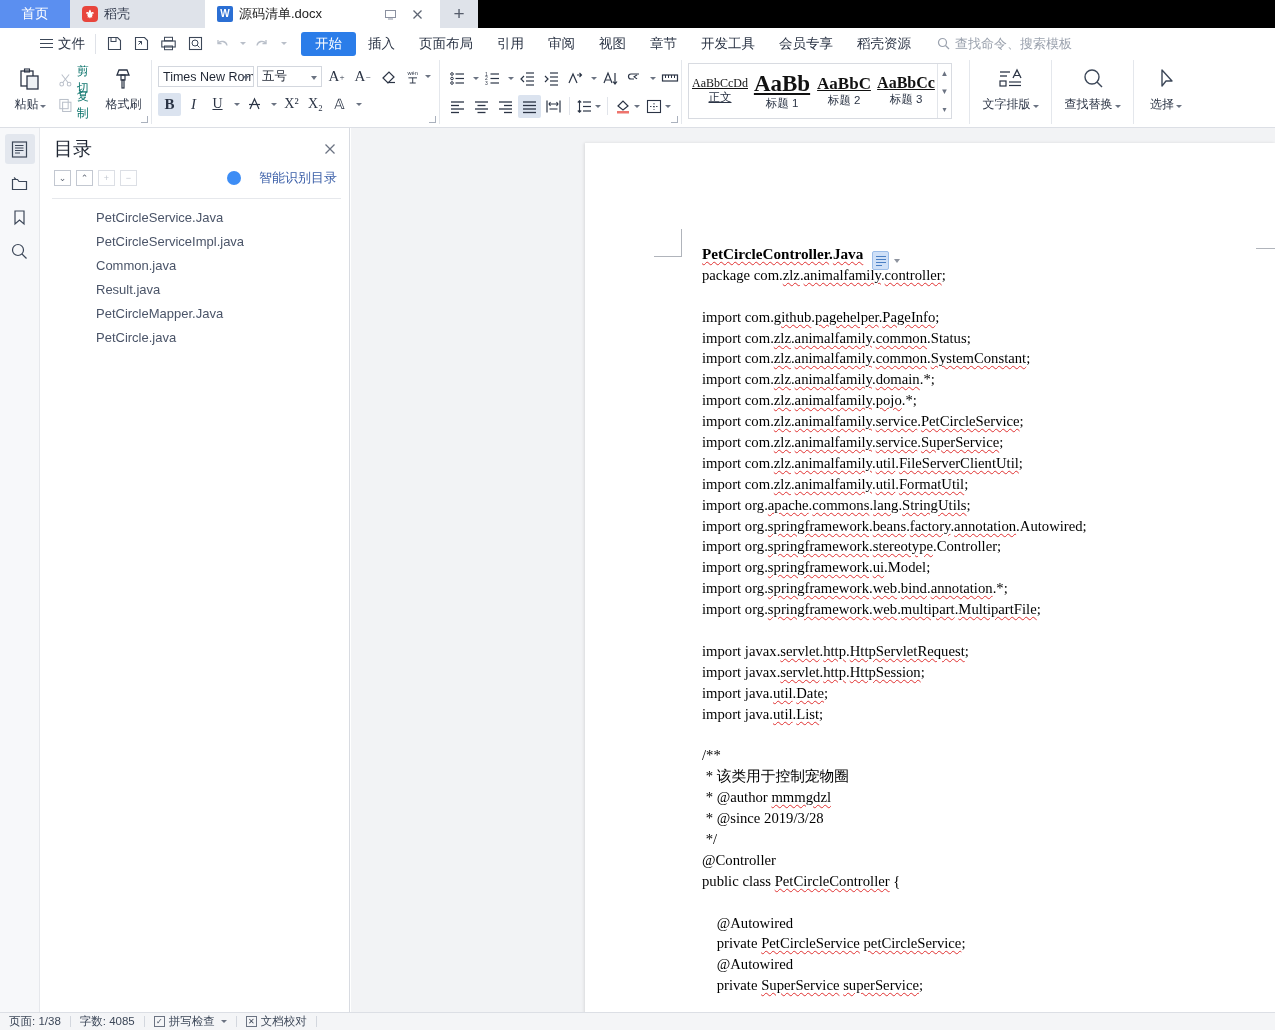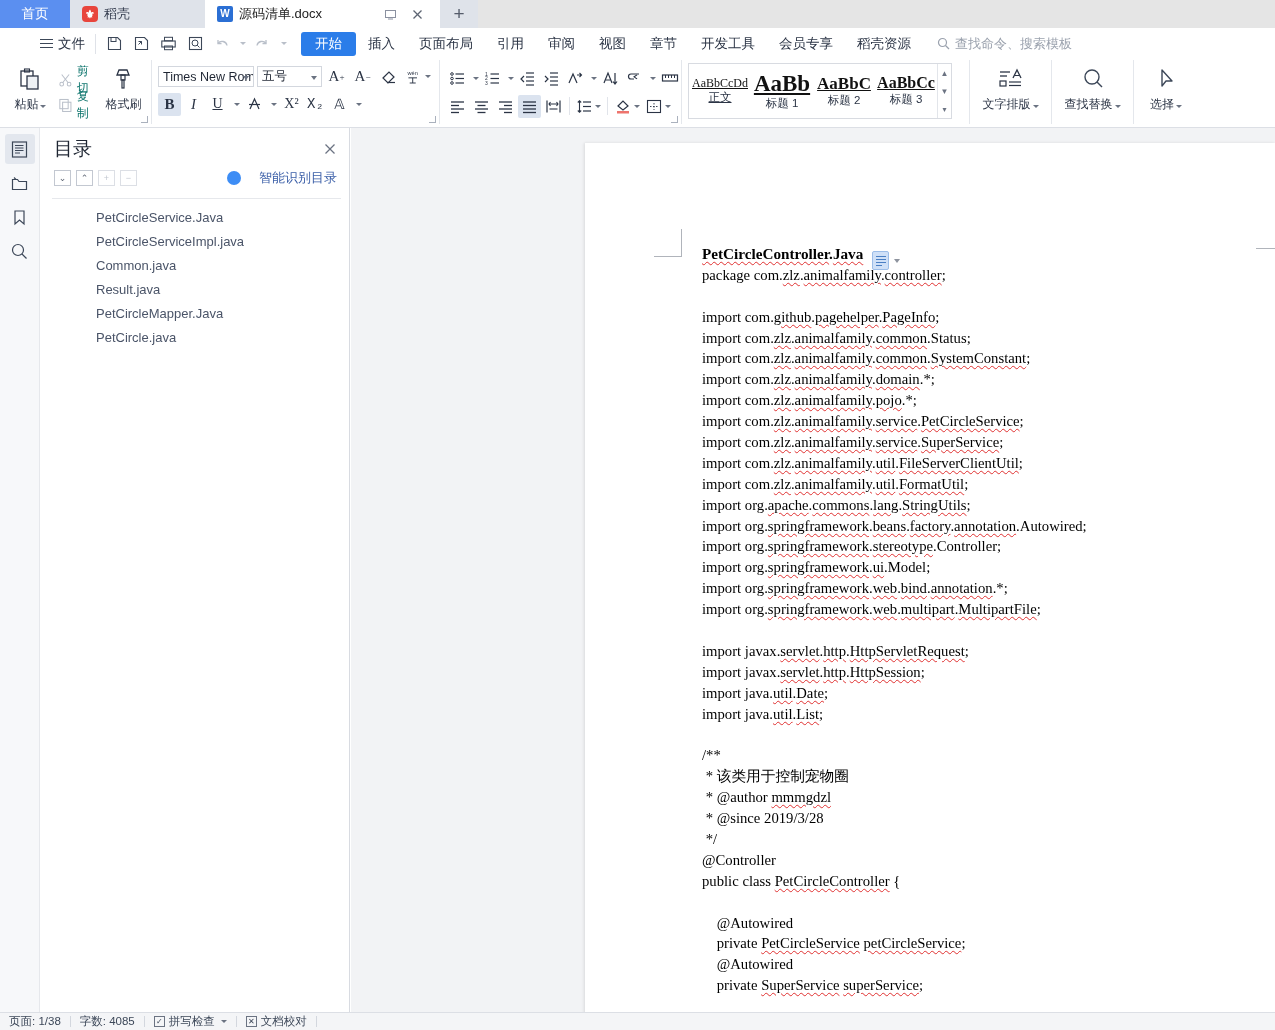--- a/index.html
+++ b/index.html
@@ -7,21 +7,21 @@
     width: 1275px; height: 1030px;
     font-family: "Liberation Sans", sans-serif;
     background: #ffffff;
     overflow: hidden;
   }
   body { position: relative; }
 
   
   .tabbar {
     position: absolute; left: 0; top: 0; width: 1275px; height: 28px;
-    background: #e5e5e5; display: flex; align-items: stretch;
+    background: #000000; display: flex; align-items: stretch;
   }
   .tab {
     display: flex; align-items: center; gap: 6px;
     padding: 0 12px; font-size: 13px; color: #333b4d; cursor: default;
     position: relative;
   }
   .tab-home {
     width: 70px; background: #5b8ff0; color: #ffffff; justify-content: center;
     font-size: 13.5px;
   }
@@ -472,21 +472,21 @@
             <path d="M4 13L8.5 3 13 13" fill="none" stroke="#2b3445" stroke-width="1.2"></path>
             <line x1="3" y1="8.5" x2="14" y2="8.5" stroke="#2b3445" stroke-width="1.2"></line>
           </svg>
       </span>
       <span class="ibtn" style="min-width:10px">
           <span class="caret-i"></span>
         </span>
       <span class="ibtn" style="font-family:'Liberation Serif',serif;font-size:14px">
           <span>X²</span>
         </span>
-      <span class="ibtn" style="font-family:Liberation Mono, monospace;font-size:14px">
+      <span class="ibtn" style="font-family:Liberation Serif, serif;font-size:14px">
           <span>X₂</span>
         </span>
       <span class="ibtn" style="font-family:'Liberation Serif',serif;font-size:14px">𝔸</span>
       <span class="ibtn" style="min-width:10px">
           <span class="caret-i"></span>
         </span>
     </div>
     <span class="dlg"></span>
   </div>
 

